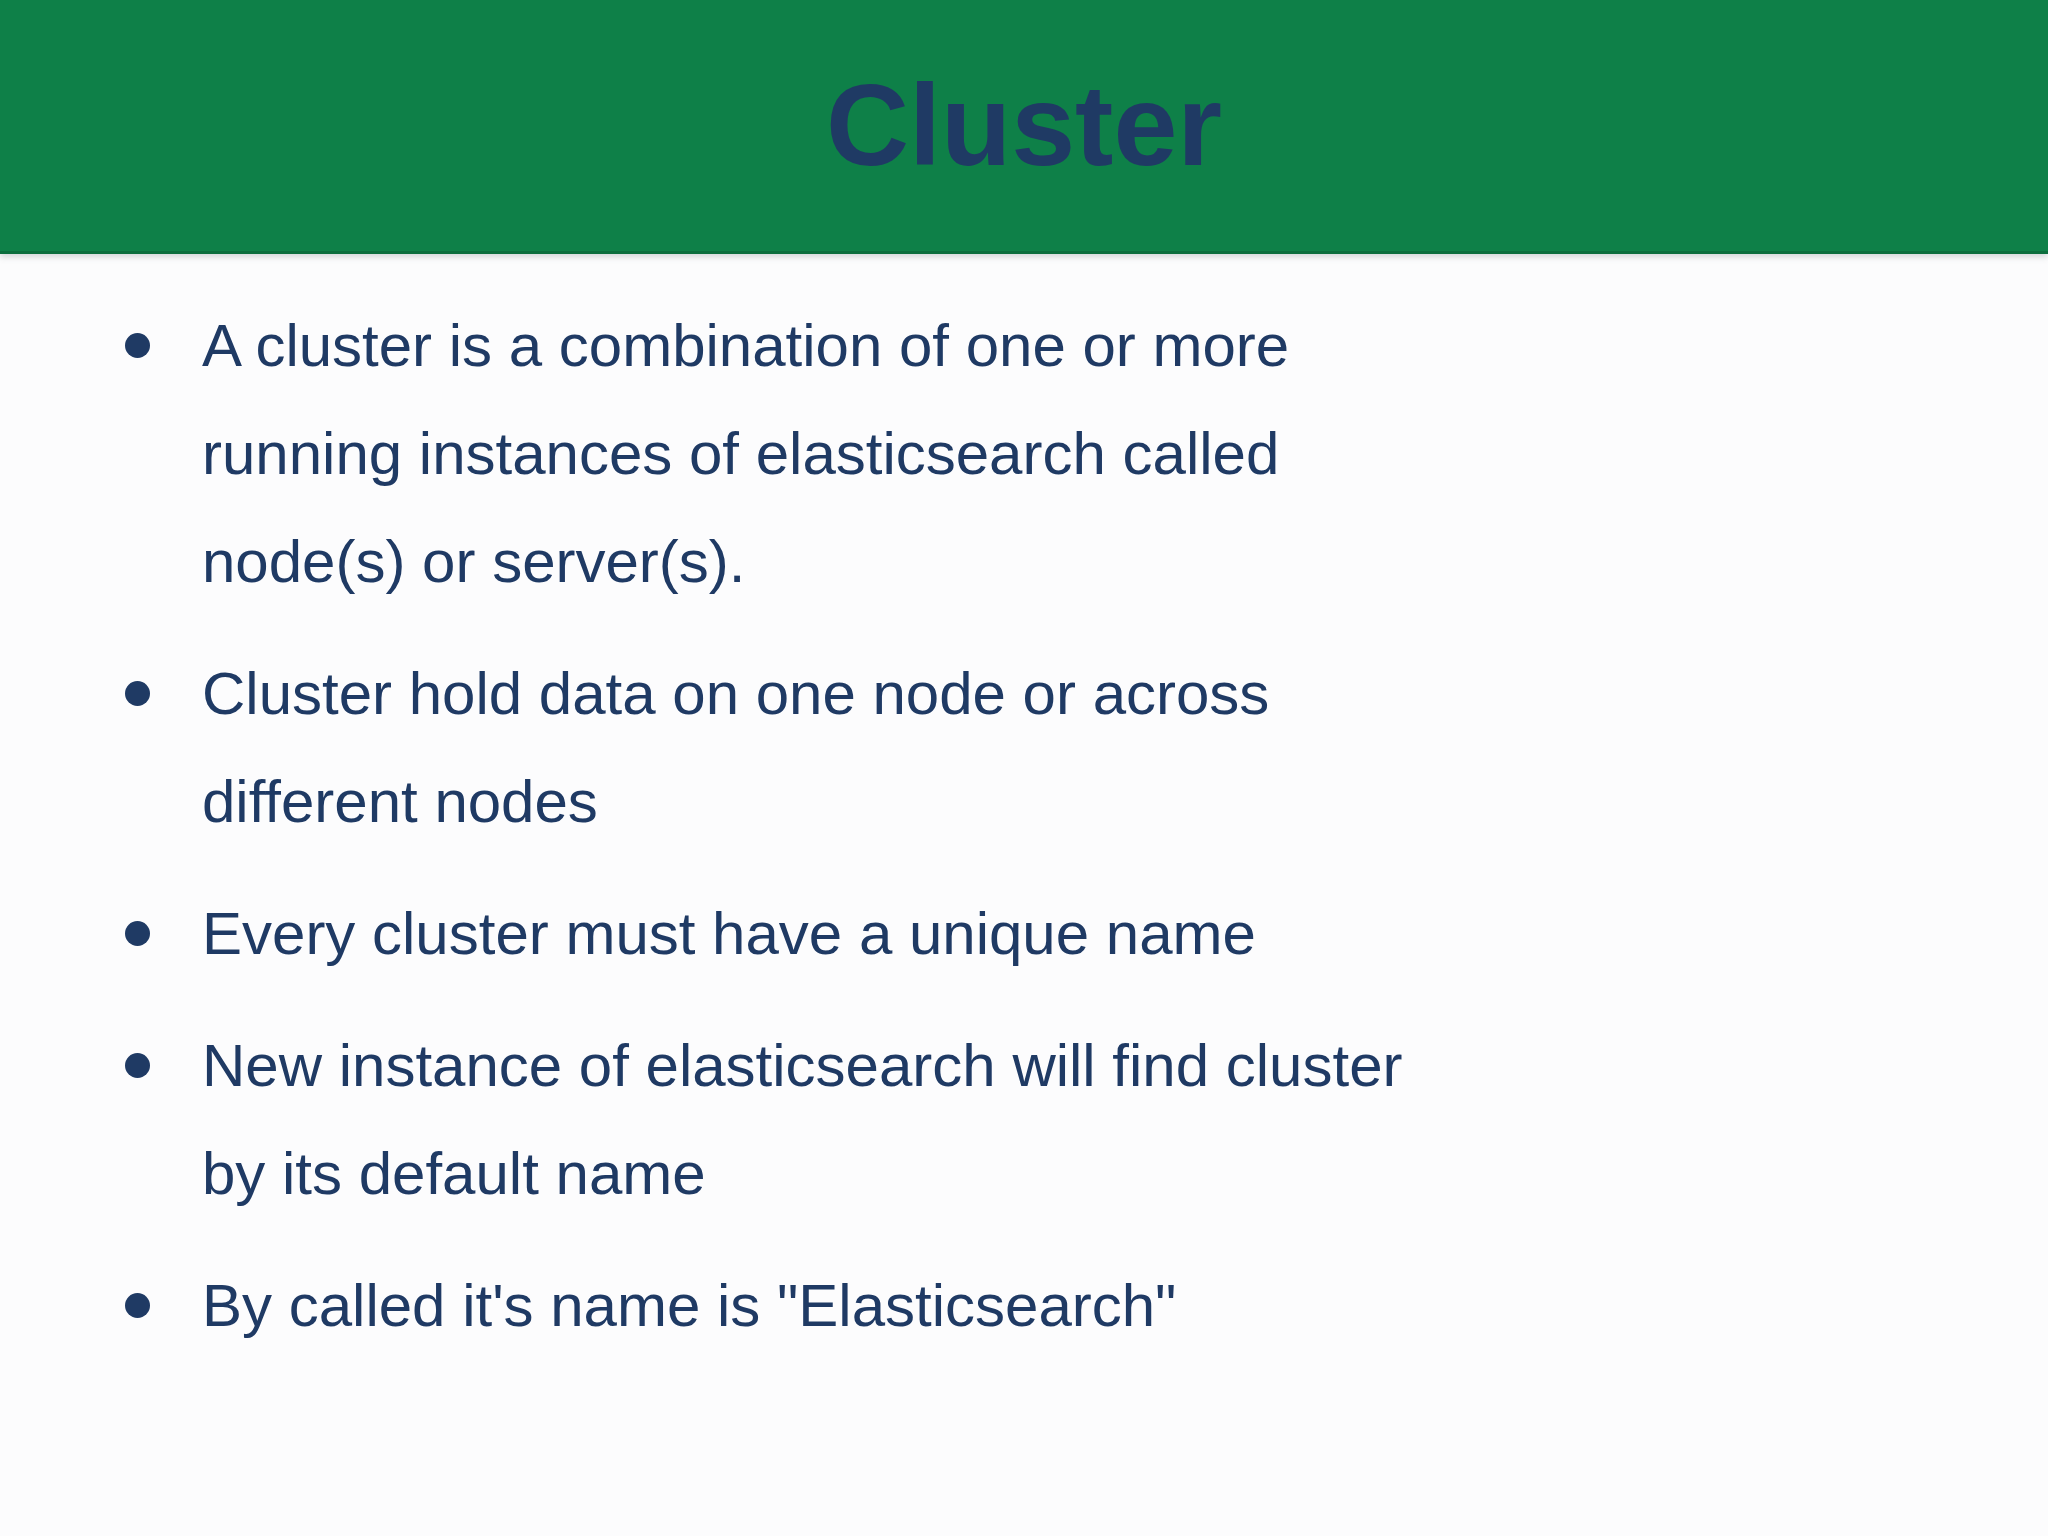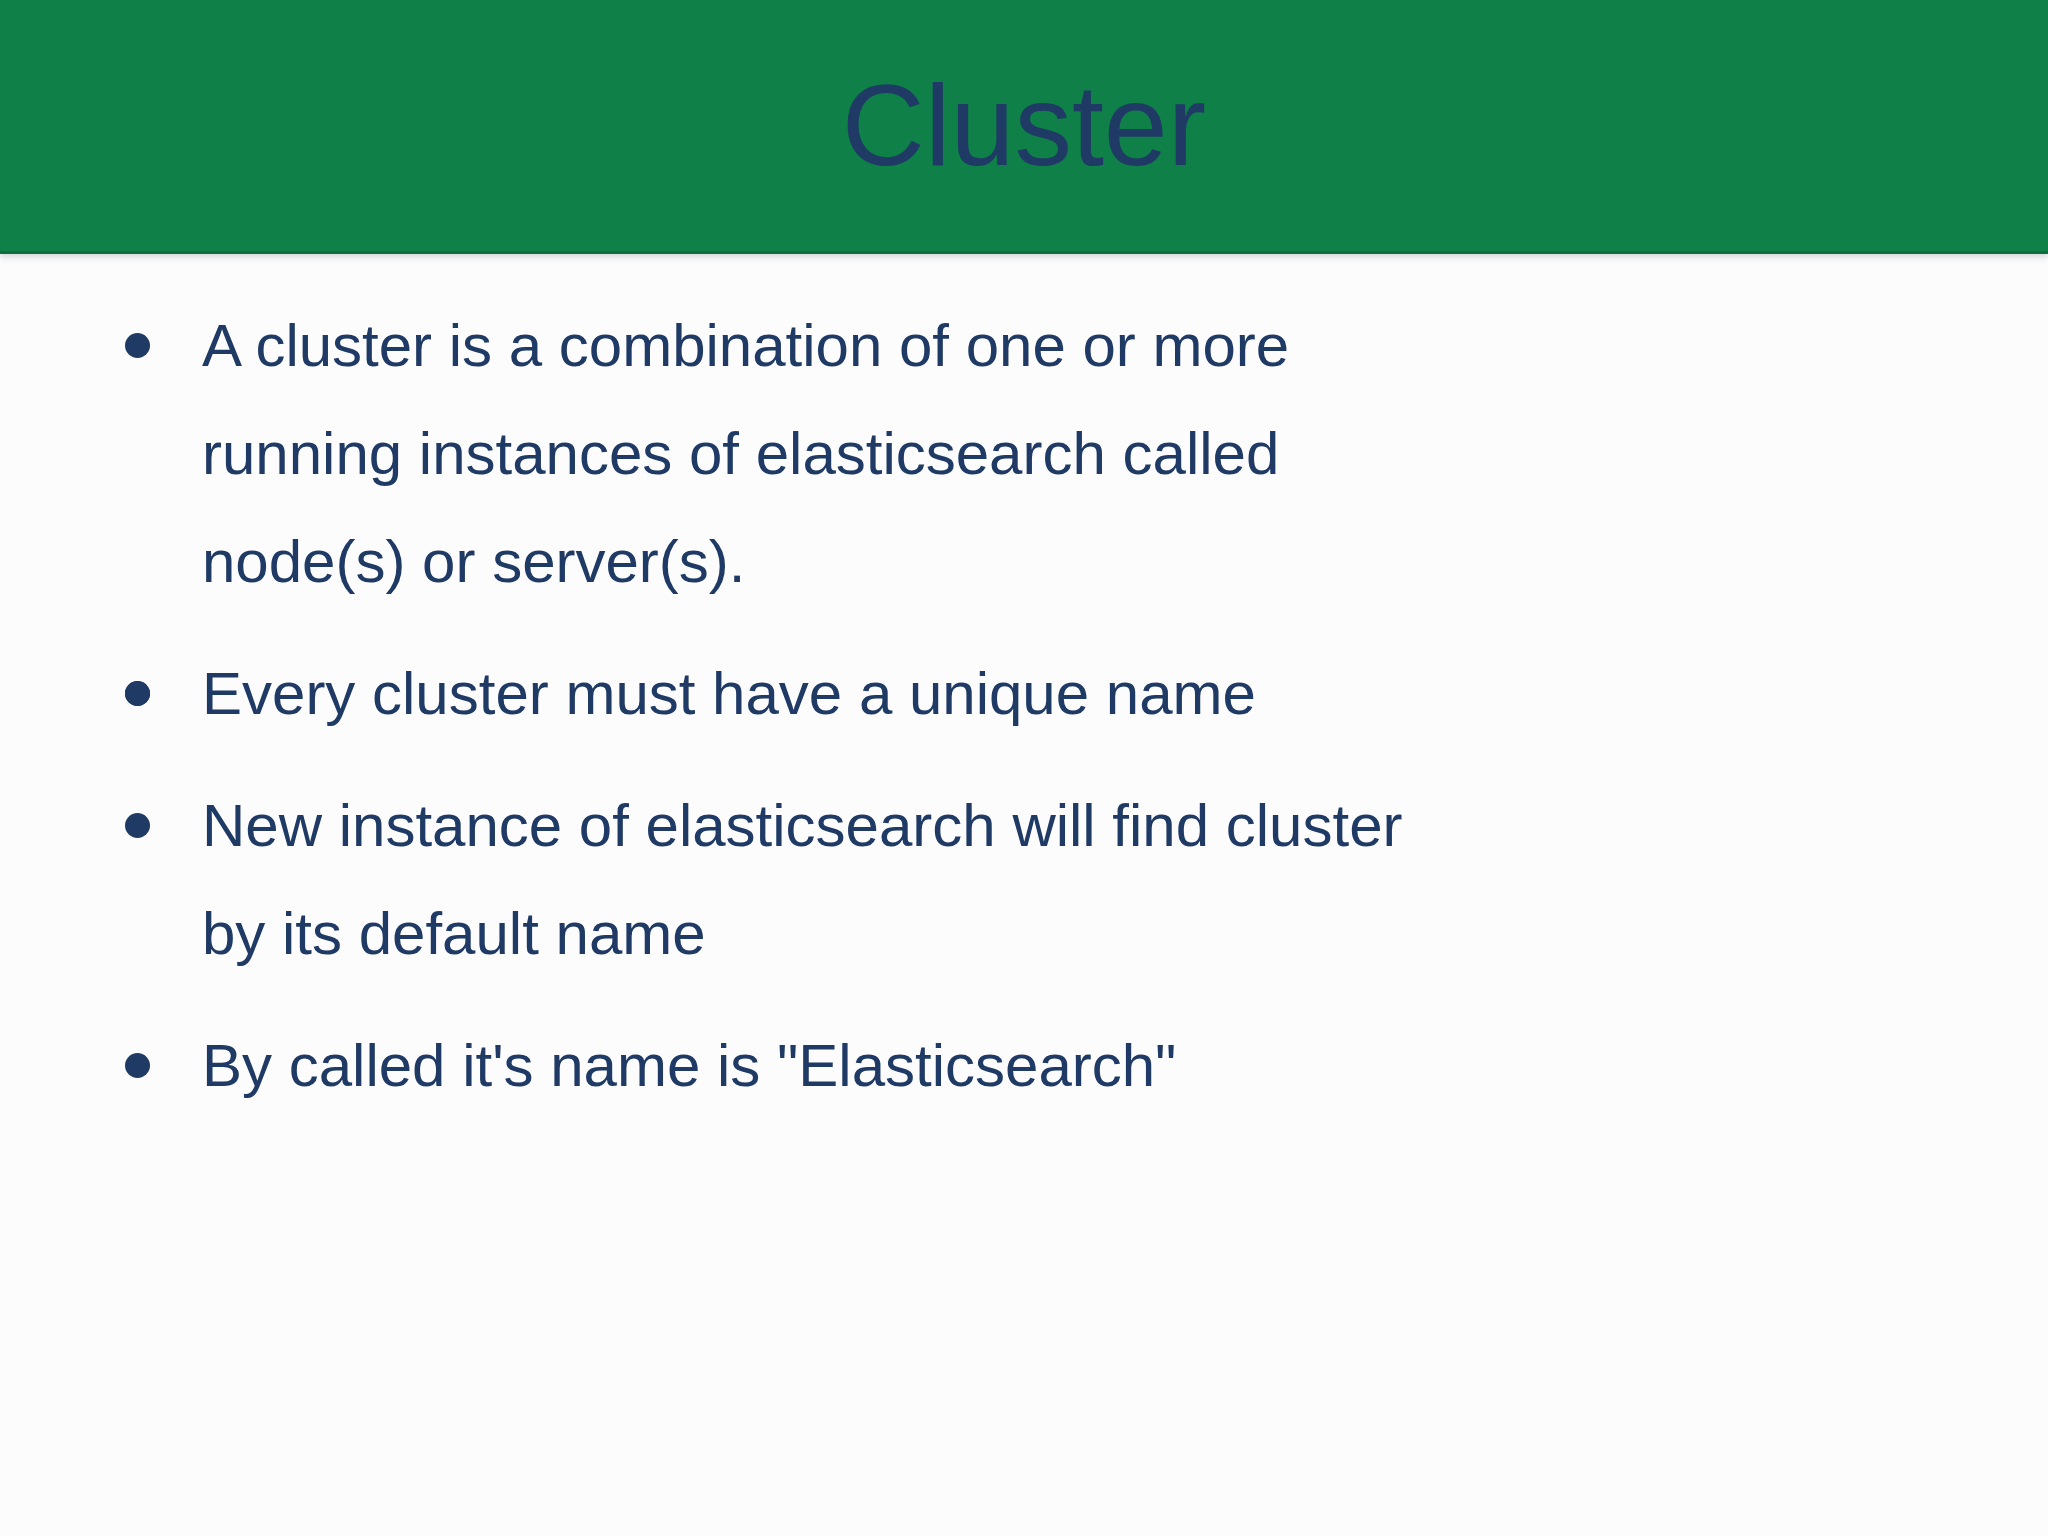--- a/index.html
+++ b/index.html
@@ -24,21 +24,21 @@
     background: var(--header-bg);
     border-bottom: 3px solid var(--header-edge);
     box-shadow: 0 3px 6px rgba(90, 105, 110, 0.25);
     display: flex;
     align-items: center;
     justify-content: center;
   }
   .title {
     margin: 4px;
     font-size: 115px;
-    font-weight: 400;
+    font-weight: 700;
     line-height: 1;
     color: var(--text);
     letter-spacing: 0px;
   }
   .content {
     width: 2048px;
   }
   ul.bullets {
     list-style: none;
     margin: 38px 0 0 0;
@@ -76,20 +76,22 @@
 <main class="content">
   <ul class="bullets">
     <li class="bullet">
       <span class="dot"></span>
       <span class="txt">A cluster is a combination of one or more
 running instances of elasticsearch called
 node(s) or server(s).</span>
     </li>
     <li class="bullet">
       <span class="dot"></span>
+      <span class="txt">Cluster hold data on one node or across
+different nodes</span>
     </li>
     <li class="bullet">
       <span class="dot"></span>
       <span class="txt">Every cluster must have a unique name</span>
     </li>
     <li class="bullet">
       <span class="dot"></span>
       <span class="txt">New instance of elasticsearch will find cluster
 by its default name</span>
     </li>

